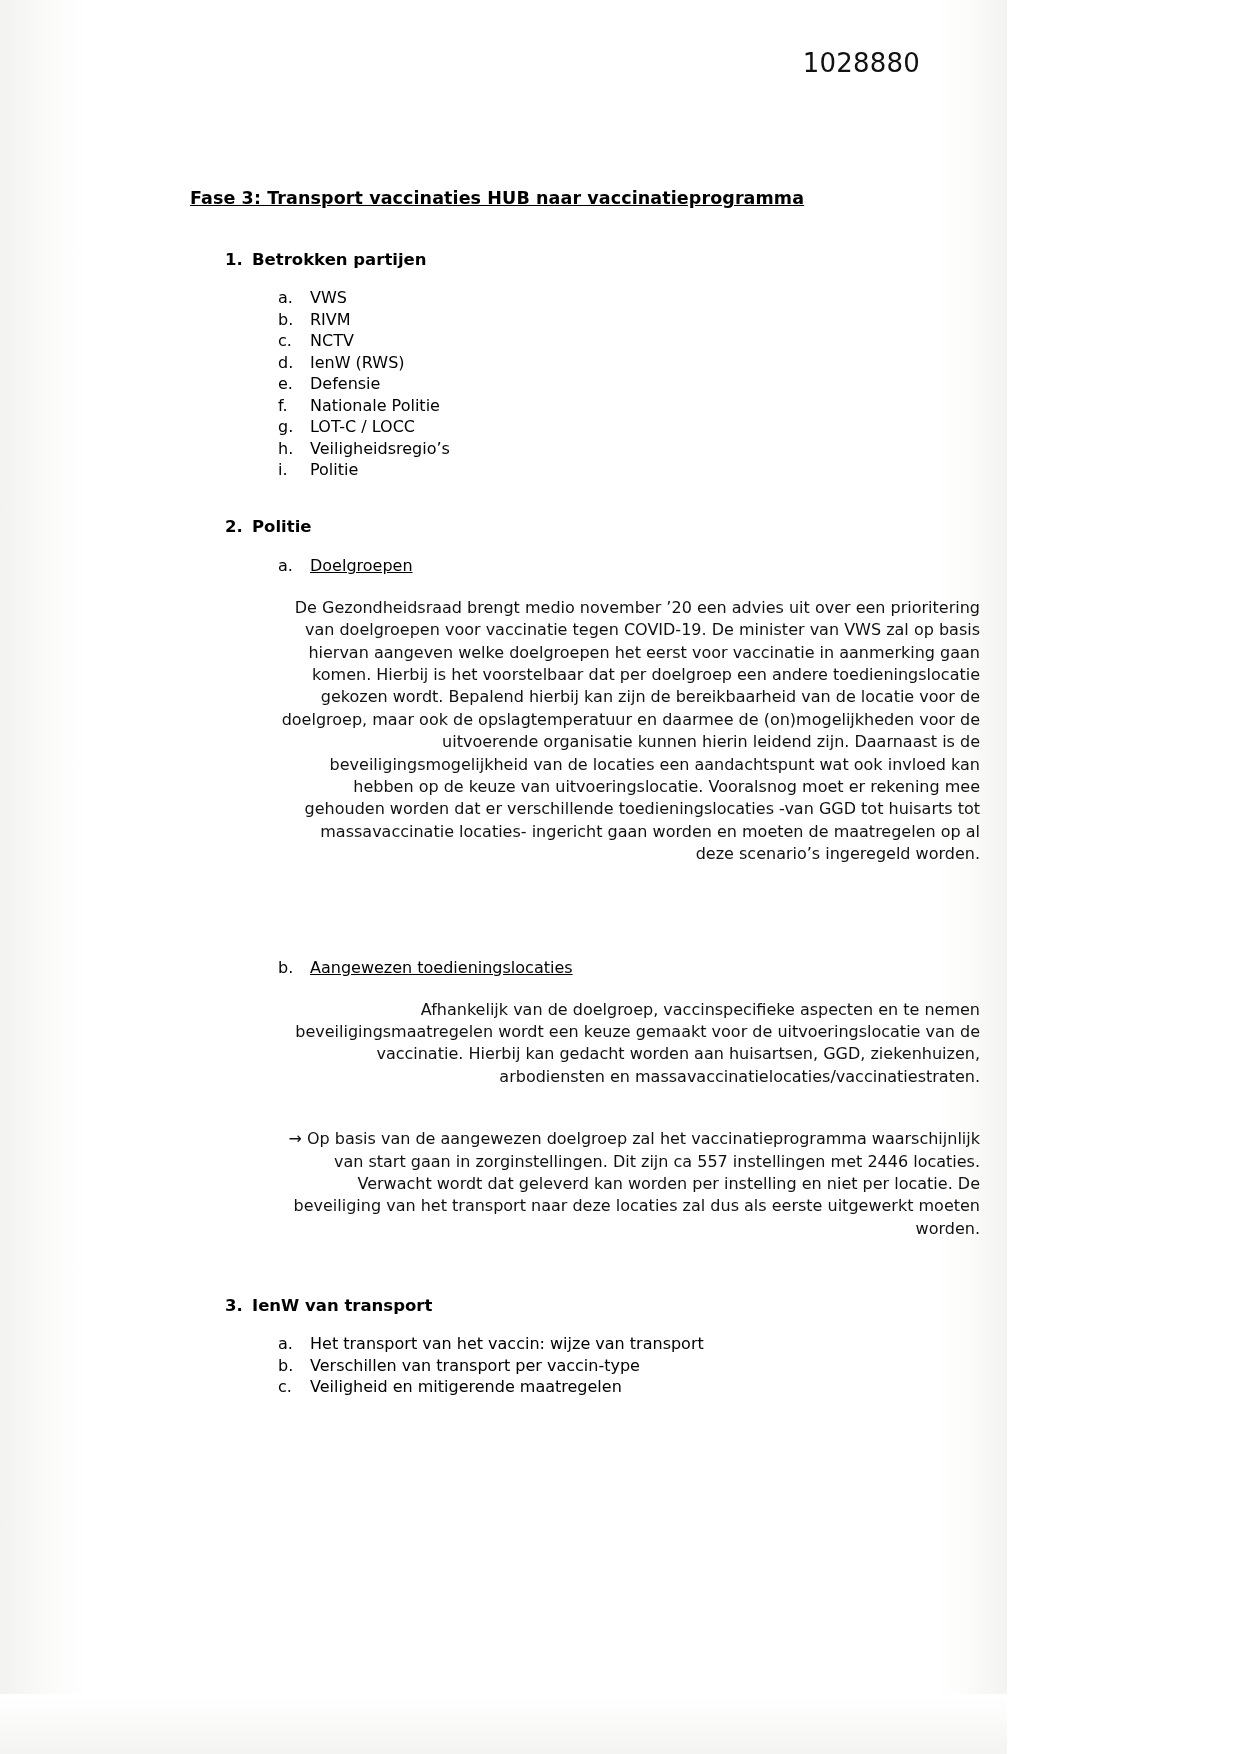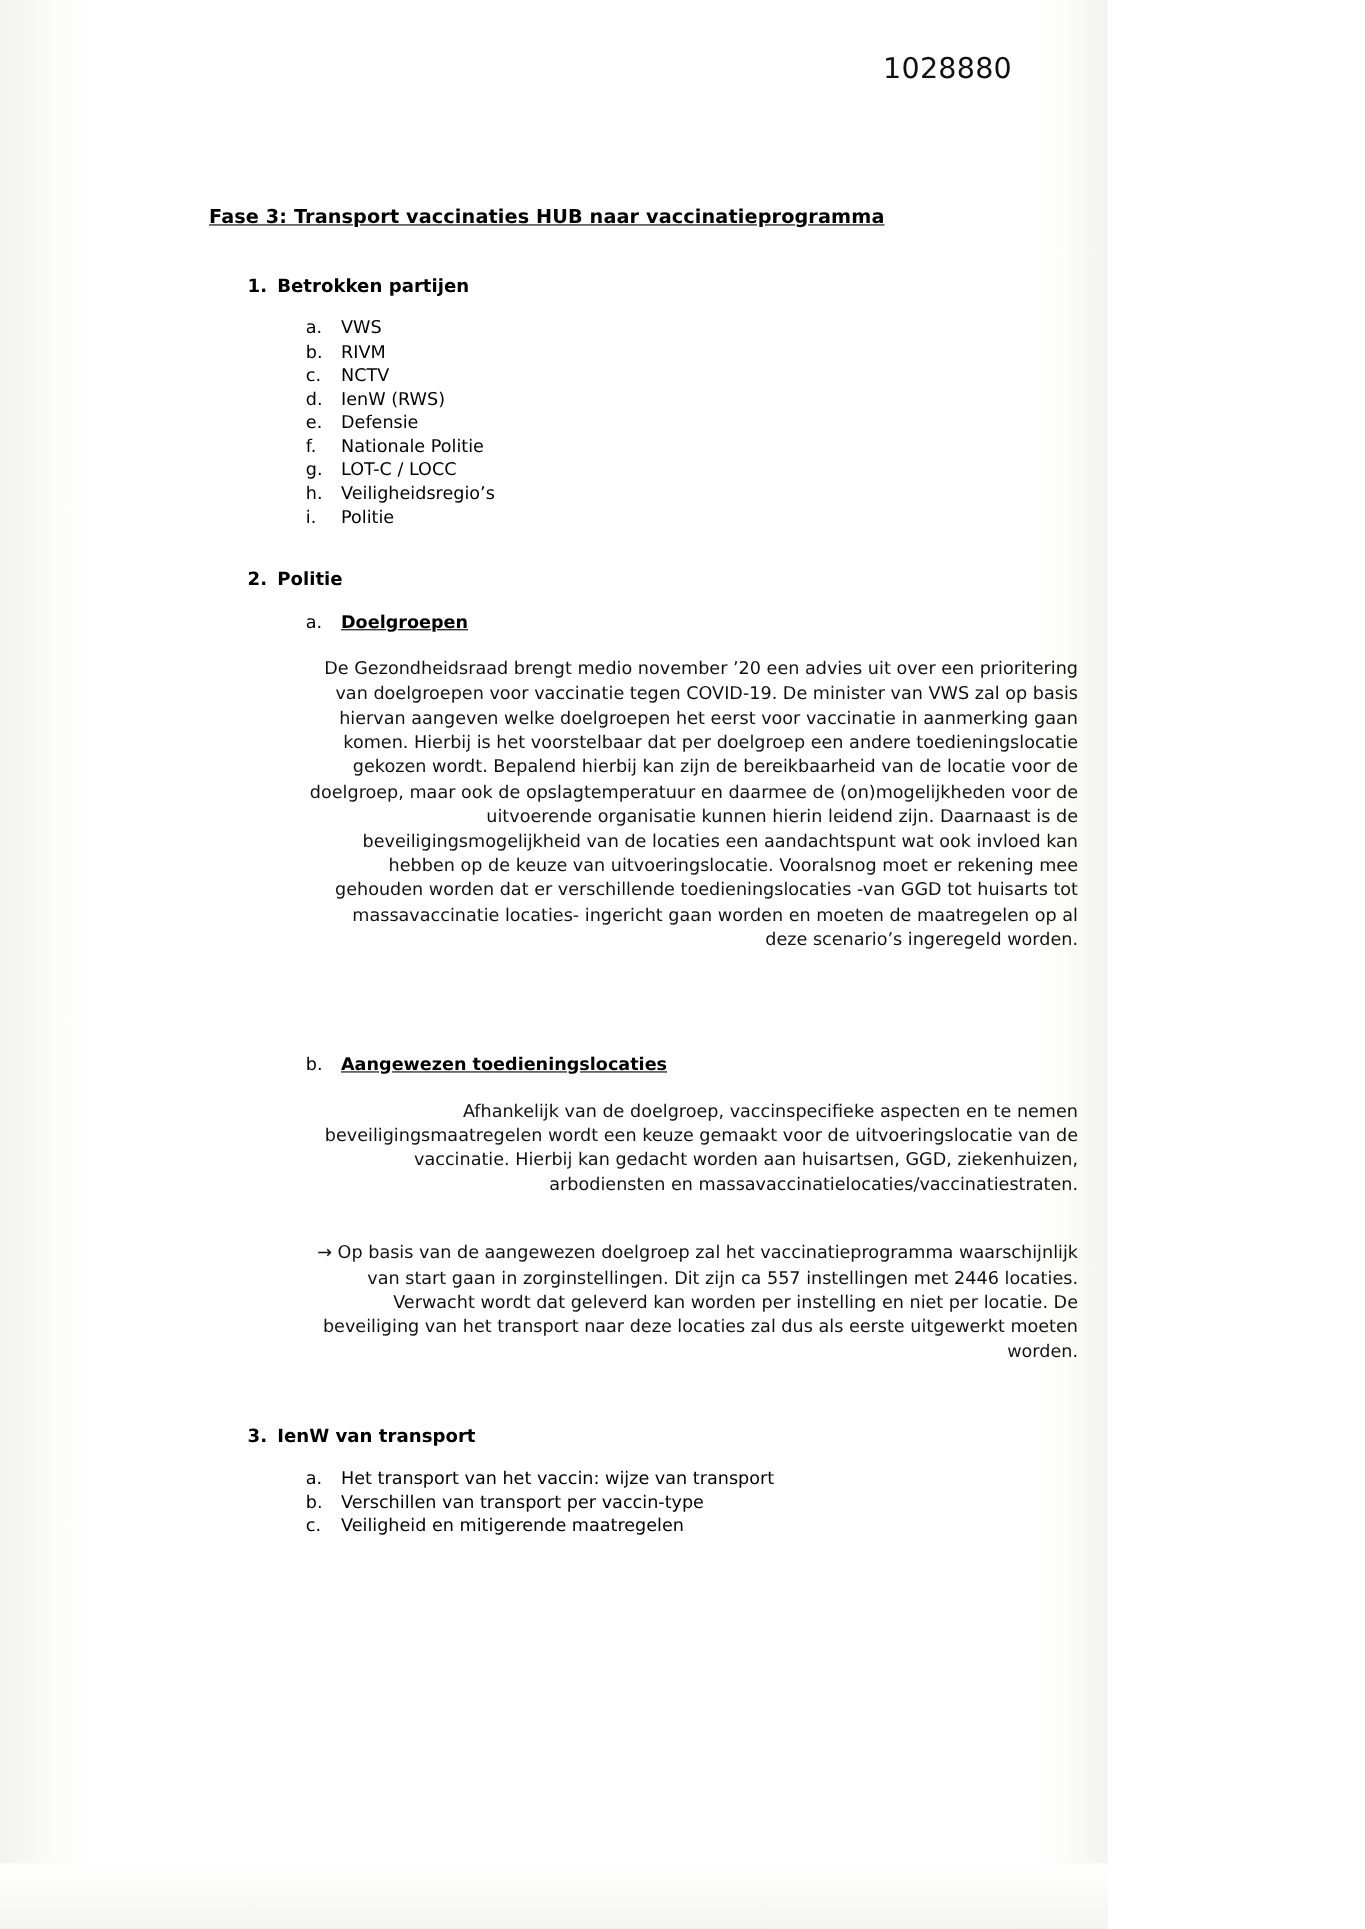--- a/index.html
+++ b/index.html
@@ -115,21 +115,20 @@
     padding-left: 120px;
     margin: 0 0 22px 0;
   }
   .sub-heading .marker {
     position: absolute;
     left: 88px;
     top: 0;
   }
   .sub-heading .u {
     text-decoration: underline;
-    font-weight: bold;
   }
 
   p.body {
     font-size: 16px;
     line-height: 1.40;
     margin: 0 0 22px 0;
     padding-left: 88px;
     text-align: right;
     color: #111;
   }

